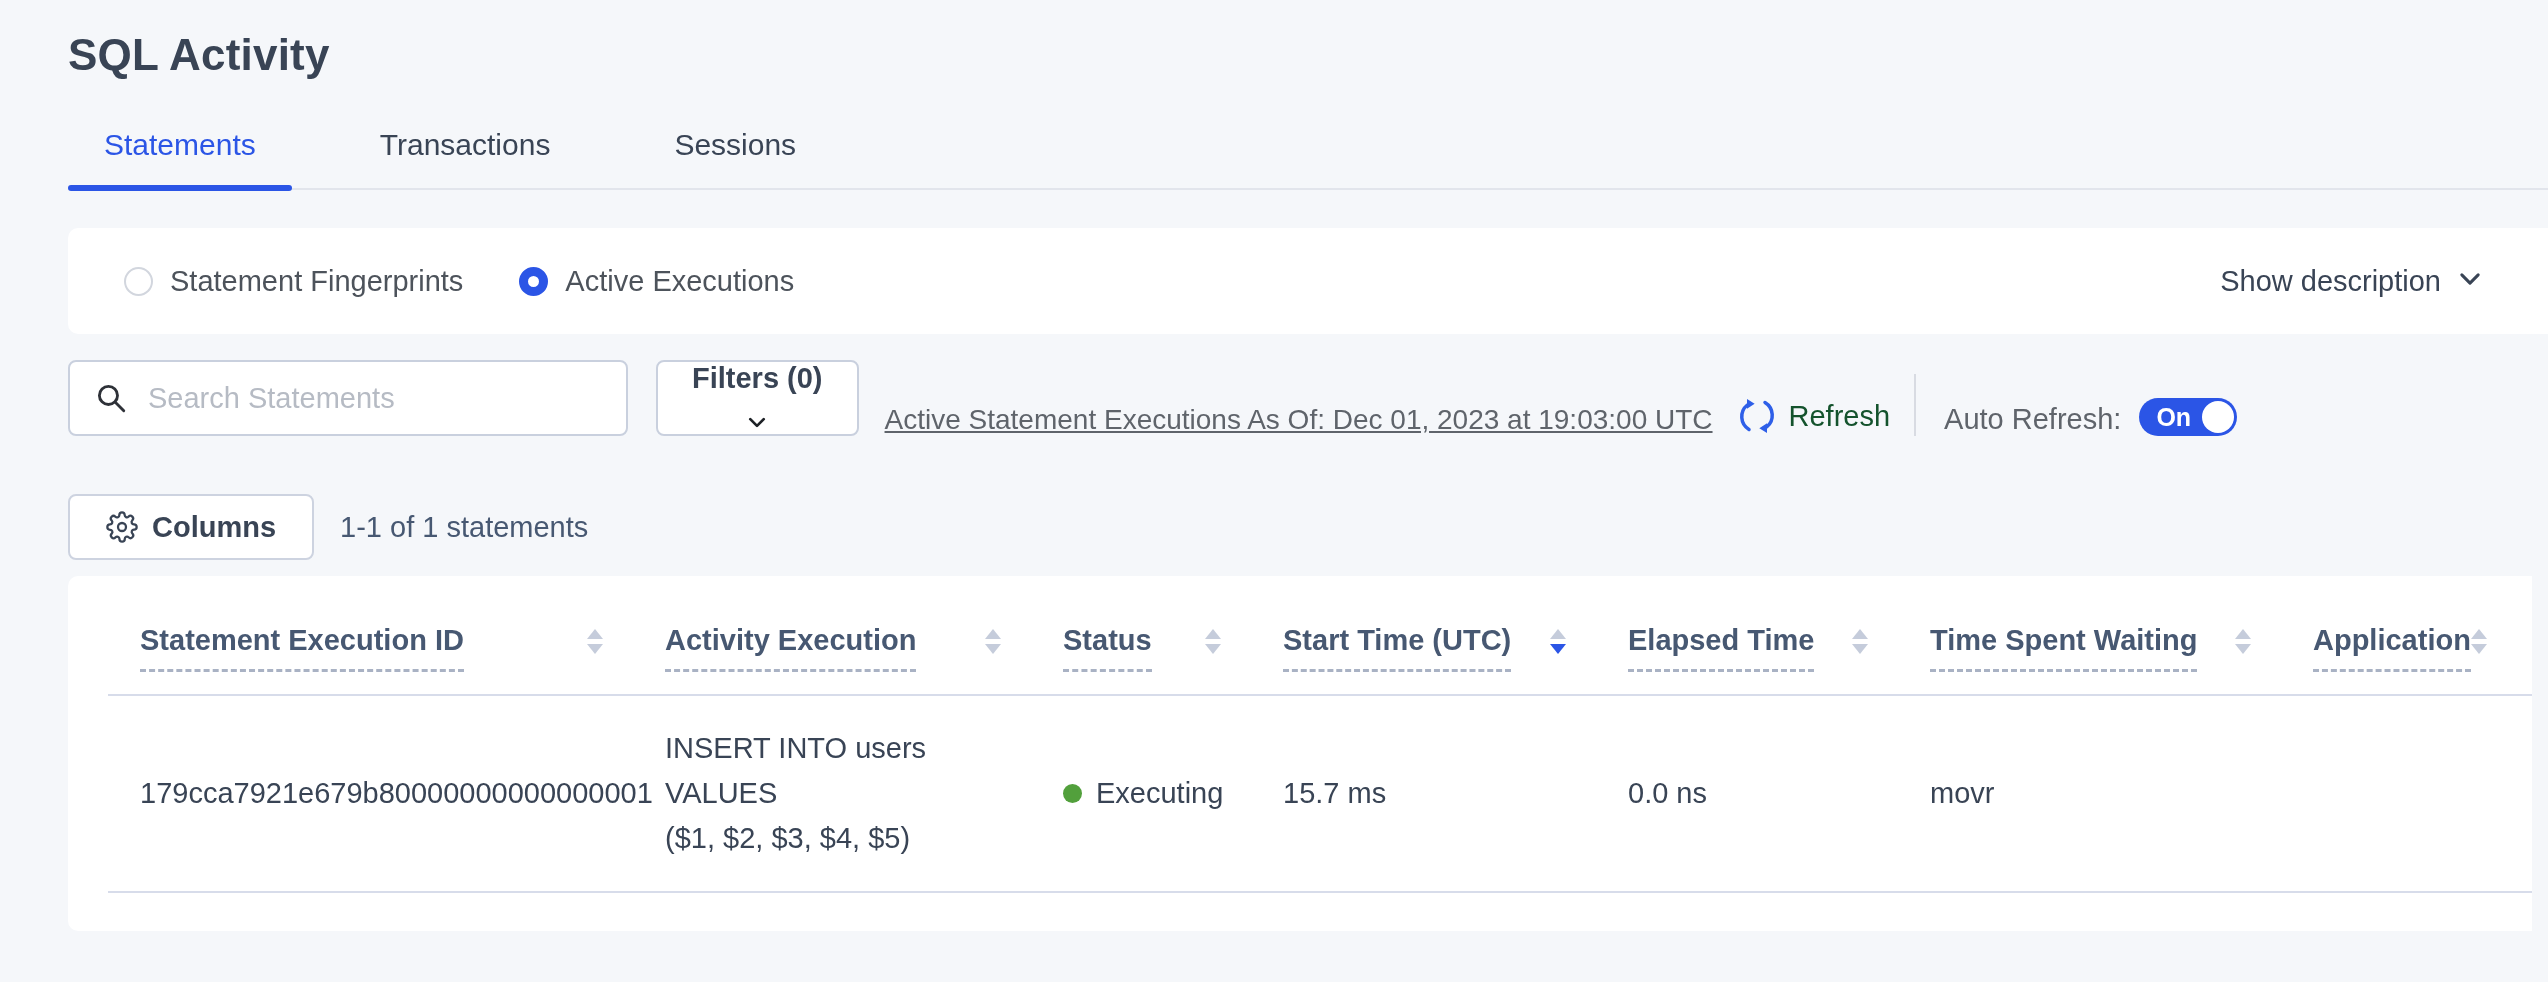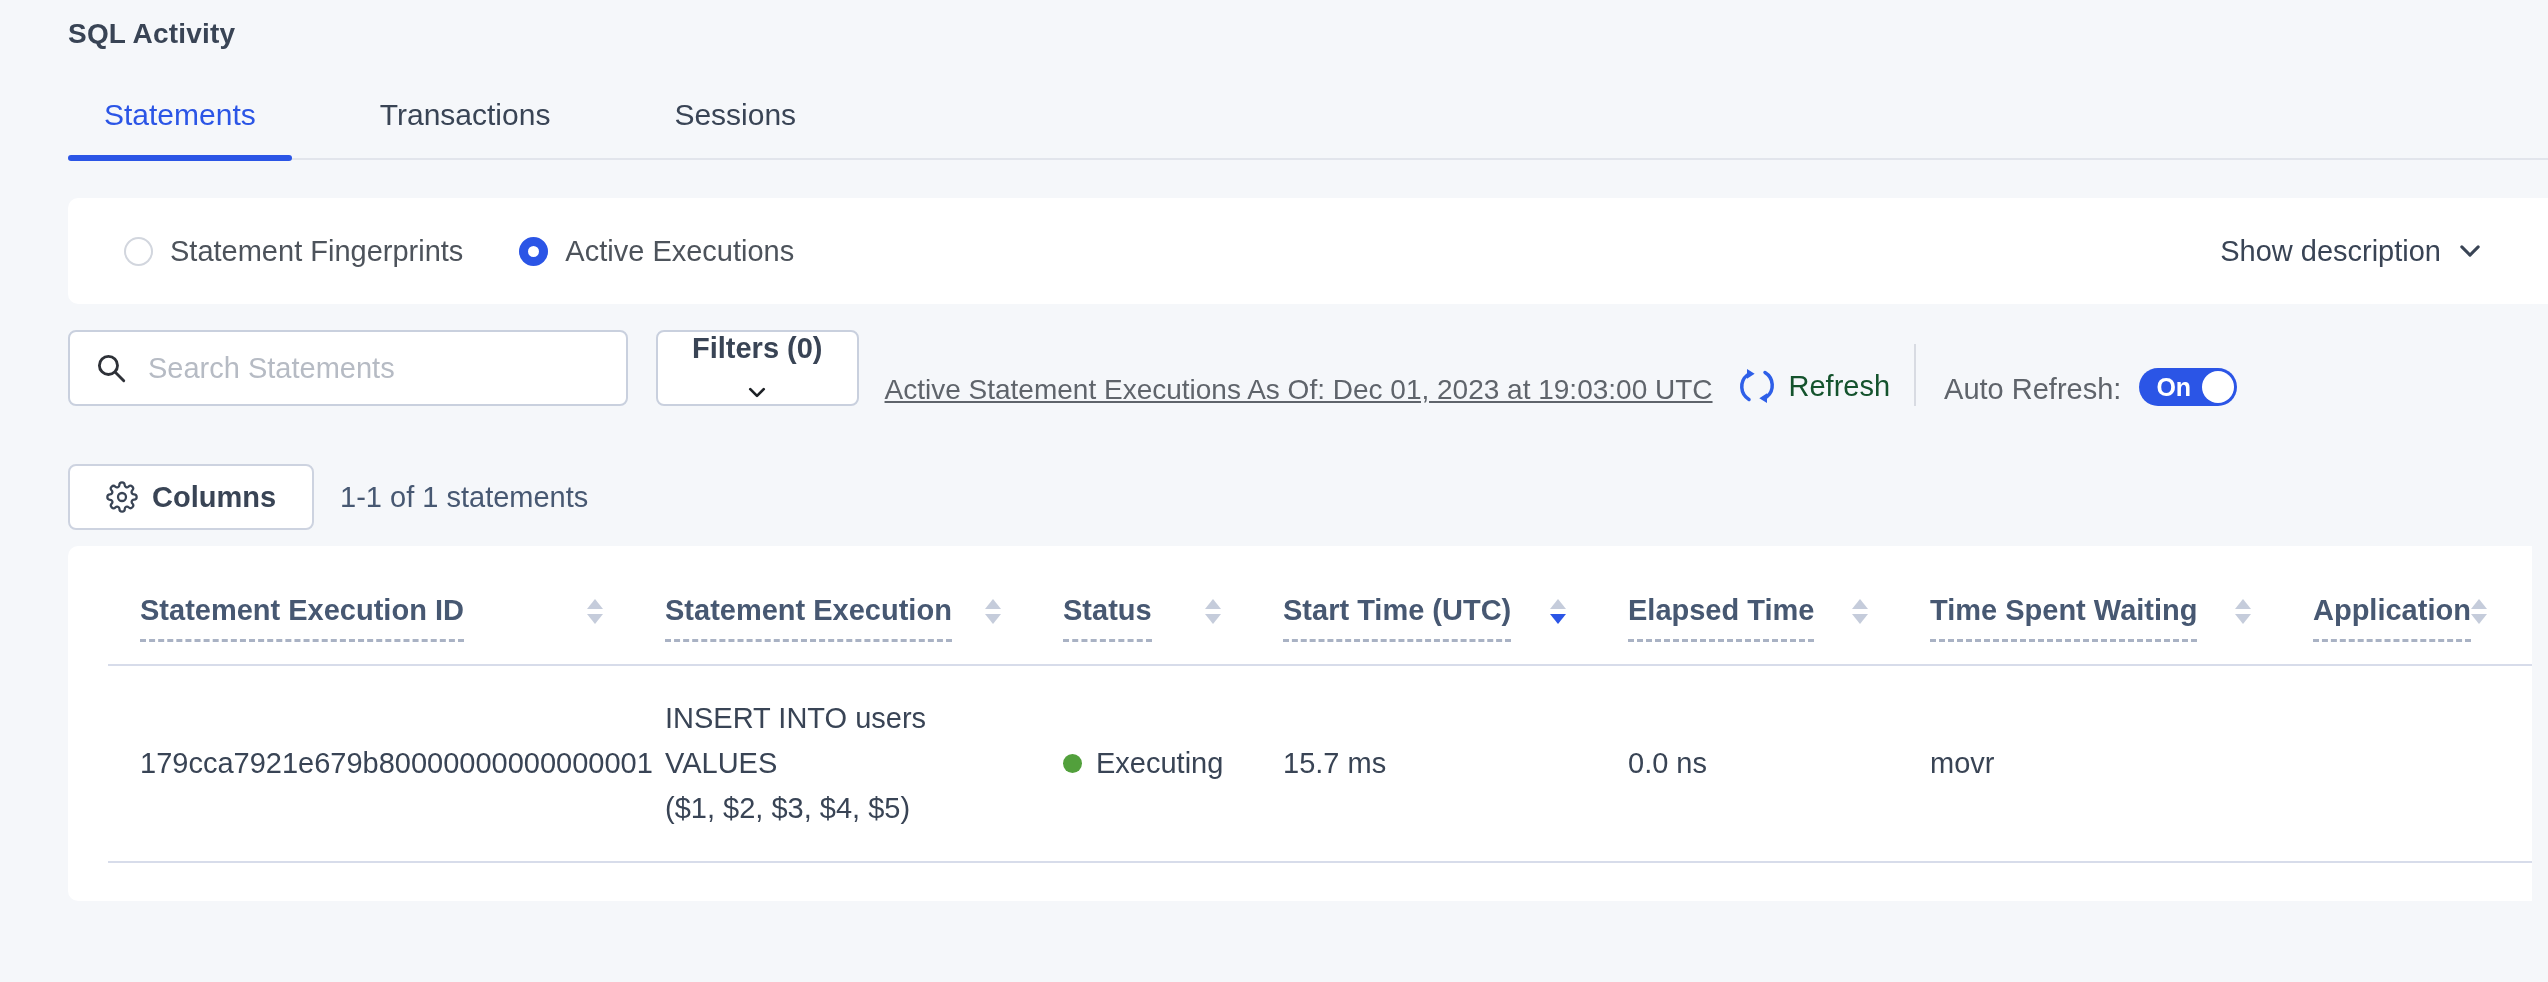--- a/index.html
+++ b/index.html
@@ -5,22 +5,22 @@
   * { box-sizing: border-box; }
   html,body { margin:0; padding:0; }
   body {
     width: 2548px; height: 982px;
     background: #f5f7fa;
     font-family: "Liberation Sans", sans-serif;
     overflow: hidden;
     color: #394455;
   }
   .page-title {
-    margin: 0; padding: 18px 0 0 68px;
-    font-size: 28px; font-weight: 700; color: #394455; letter-spacing: .2px;
+    margin: 0; padding: 30px 0 0 68px;
+    font-size: 44px; font-weight: 700; color: #394455; letter-spacing: .2px;
   }
   
   .tabs { margin-left: 68px; margin-top: 48px; border-bottom: 2px solid #e2e5ec; display: flex; }
   .tab { font-size: 30px; color: #394455; padding: 0 36px 26px; position: relative; cursor: pointer; }
   .tab + .tab { margin-left: 52px; }
   .tab.active { color: #2b55e6; }
   .tab.active::after {
     content: ""; position: absolute; left: 0; right: 0; bottom: -3px;
     height: 6px; background: #2b55e6; border-radius: 3px;
   }
@@ -32,21 +32,21 @@
     padding: 0 64px 0 56px;
   }
   .radio-group { display: flex; align-items: center; gap: 56px; }
   .radio-option { display: flex; align-items: center; gap: 17px; cursor: pointer; }
   .radio-circle {
     width: 29px; height: 29px; border-radius: 50%;
     border: 2px solid #d2d6de; background: #fff; flex: none;
   }
   .radio-option.selected .radio-circle { border: 9px solid #2b55e6; }
   .radio-label { font-size: 29px; color: #4d535b; }
-  .show-description { display: flex; align-items: center; gap: 15px; font-size: 29px; color: #394455; cursor: pointer; margin-left: 33px; }
+  .show-description { display: flex; align-items: flex-start; gap: 15px; font-size: 29px; color: #394455; cursor: pointer; margin-left: 33px; }
   .chev { width: 28px; height: 28px; }
   
   .filter-row { margin: 26px 0 0 68px; display: flex; align-items: flex-end; }
   .search-box {
     width: 560px; height: 76px; background: #fff;
     border: 2px solid #c9d0de; border-radius: 8px;
     display: flex; align-items: center; padding: 0 24px; gap: 18px;
   }
   .search-box input {
     border: none; outline: none; font-size: 29px; color: #394455;
@@ -185,21 +185,21 @@
   <section class="card table-card">
     <div class="trow thead">
       <div class="hcell">
         <span class="hlabel">Statement Execution ID</span>
         <span class="sort">
             <i class="tri-up"></i>
             <i class="tri-down"></i>
           </span>
       </div>
       <div class="hcell">
-        <span class="hlabel">Statement Execution</span>
+        <span class="hlabel">Activity Execution</span>
         <span class="sort">
             <i class="tri-up"></i>
             <i class="tri-down"></i>
           </span>
       </div>
       <div class="hcell">
         <span class="hlabel">Status</span>
         <span class="sort">
             <i class="tri-up"></i>
             <i class="tri-down"></i>

